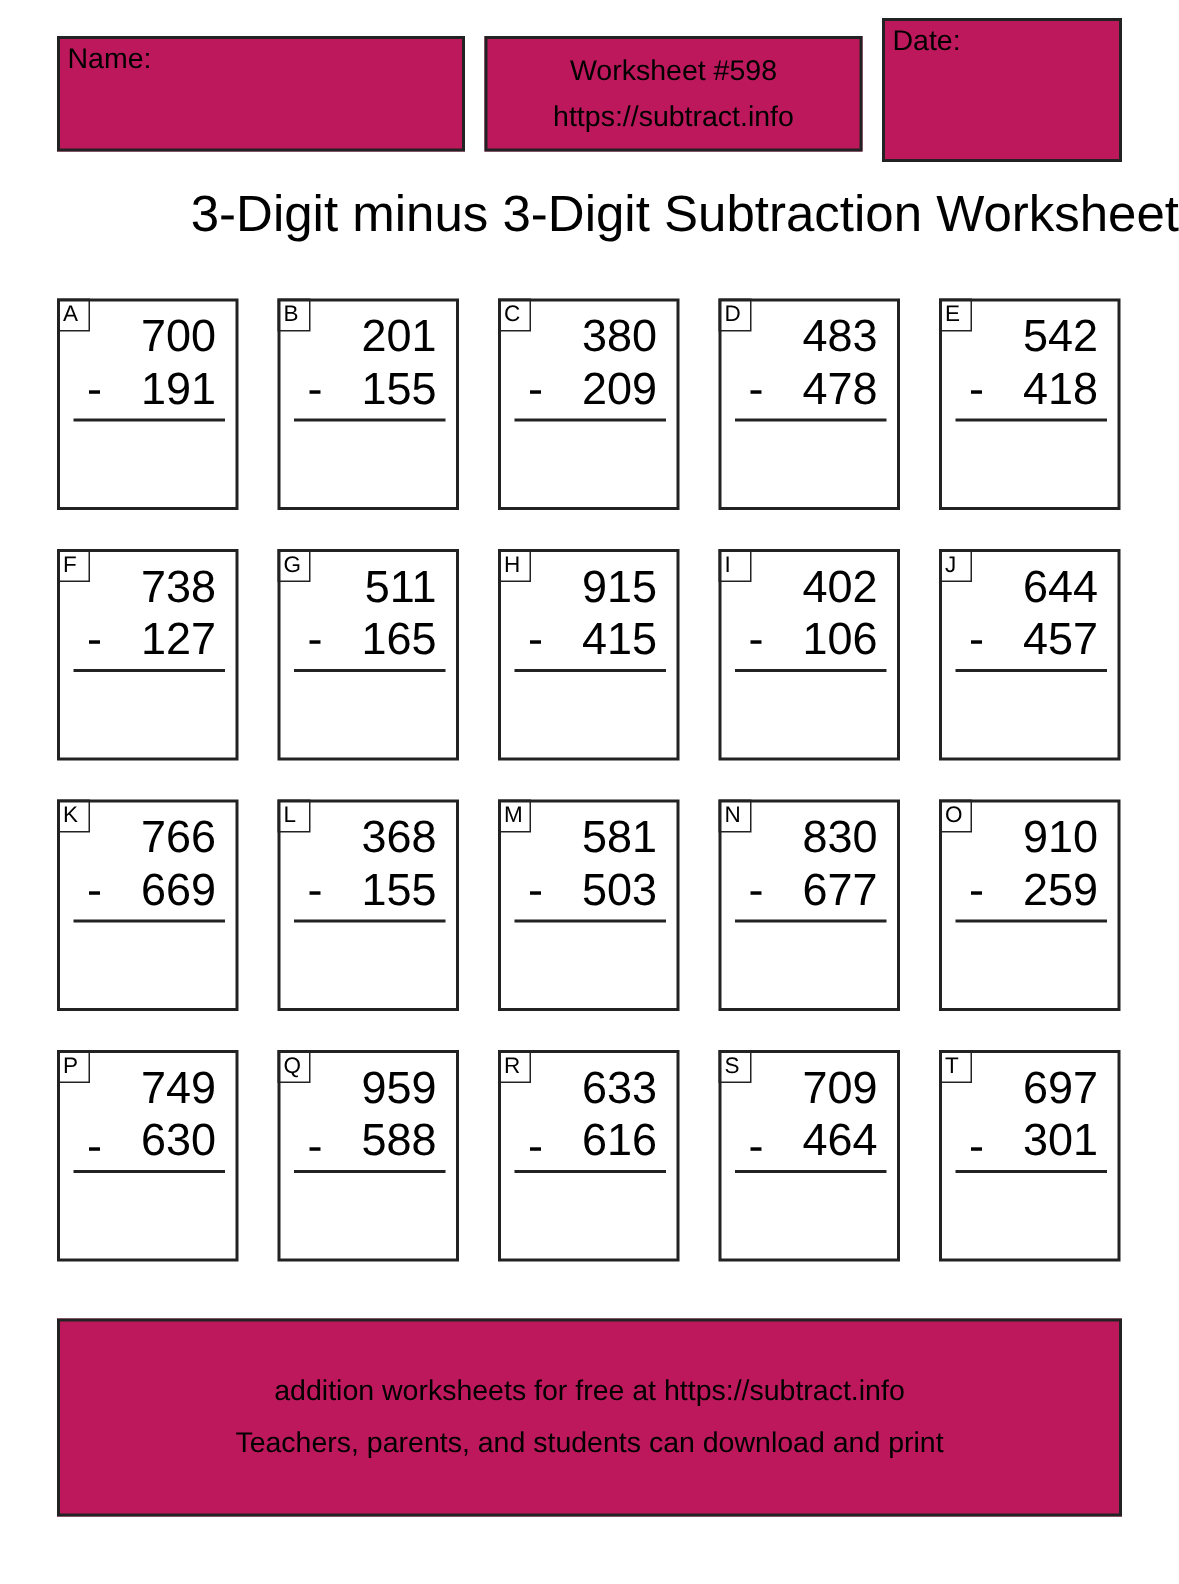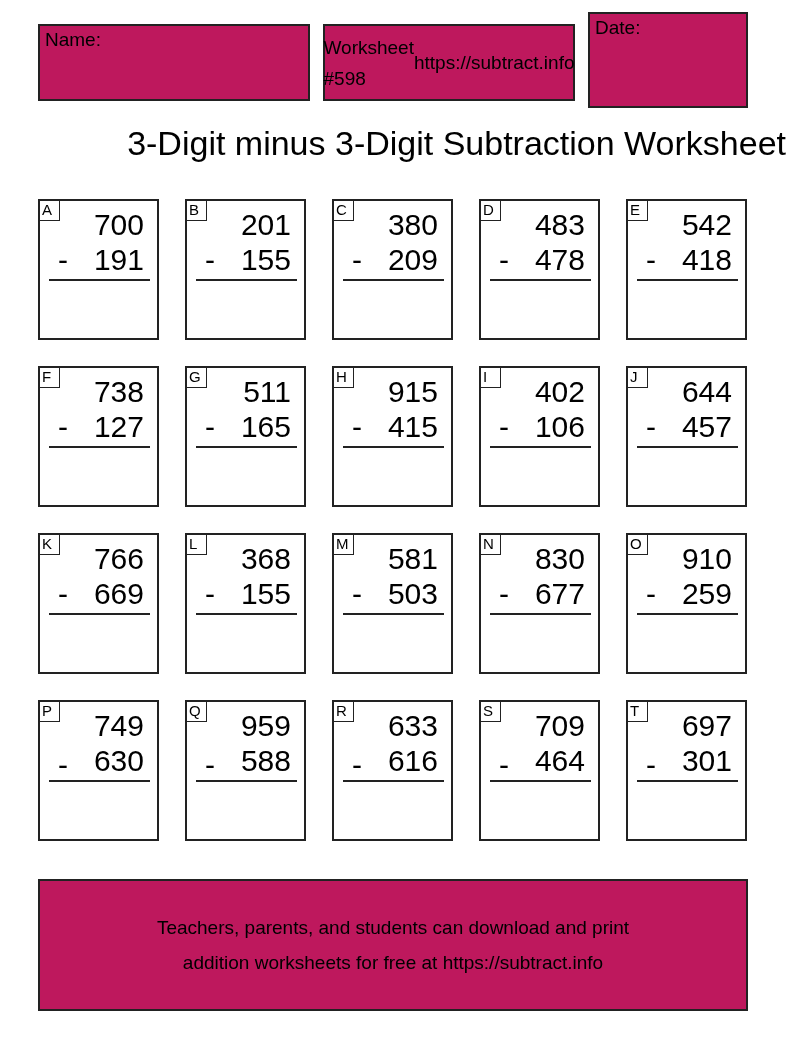--- a/index.html
+++ b/index.html
@@ -1,19 +1,19 @@
 <!DOCTYPE html>
 <html><head>
 <meta charset="utf-8">
 <style>
   html, body { margin: 0; padding: 0; background: #ffffff; }
   body { width: 786px; height: 1056px; position: relative; font-family: "Liberation Sans", sans-serif; color: #000; overflow: hidden; }
   .box { position: absolute; border: 2px solid #222; box-sizing: border-box; background: #be185d; }
   .hdr-label { position: absolute; left: 5px; top: 3px; font-size: 19px; }
-  .center-box { display: flex; align-items: center; justify-content: center; font-size: 19px; line-height: 31px; }
+  .center-box { display: flex; flex-direction: column; align-items: center; justify-content: center; font-size: 19px; line-height: 31px; }
   .title { position: absolute; left: 0; top: 124px; width: 786px; text-align: right; font-size: 34px; }
   .card { position: absolute; width: 121px; height: 141px; border: 2px solid #222; box-sizing: border-box; }
   .card .lbl { position: absolute; left: -2px; top: -2px; width: 22px; height: 22px; border: 1.5px solid #222; box-sizing: border-box; font-size: 15px; line-height: 19px; padding-left: 3px; }
   .card .n1 { position: absolute; right: 13px; top: 6px; font-size: 30px; line-height: 36px; }
   .card .n2 { position: absolute; right: 13px; top: 41px; font-size: 30px; line-height: 36px; margin-left: 46px; }
   .card .op { position: absolute; left: 18px; top: 41px; font-size: 30px; line-height: 36px; }
   .card .op.low { top: 45px; }
   .card .rule { position: absolute; left: 9px; right: 7px; top: 78px; height: 2px; background: #222; }
   .footer { display: flex; flex-direction: column; align-items: center; justify-content: center; font-size: 19px; line-height: 35px; }
 </style>
@@ -170,15 +170,15 @@
     <div class="card" style="left: 626px; top: 700px;">
       <span class="lbl">T</span>
       <span class="n1">697</span>
       <span class="op low">-</span>
       <span class="n2">301</span>
       <div class="rule"></div>
     </div>
   </div>
 
 <div class="box footer" style="left:38px; top:879px; width:710px; height:132px;">
+  <span>addition worksheets for free at https://subtract.info</span>
   <span>Teachers, parents, and students can download and print</span>
-  <span>addition worksheets for free at https://subtract.info</span>
 </div>
 
 </body></html>

